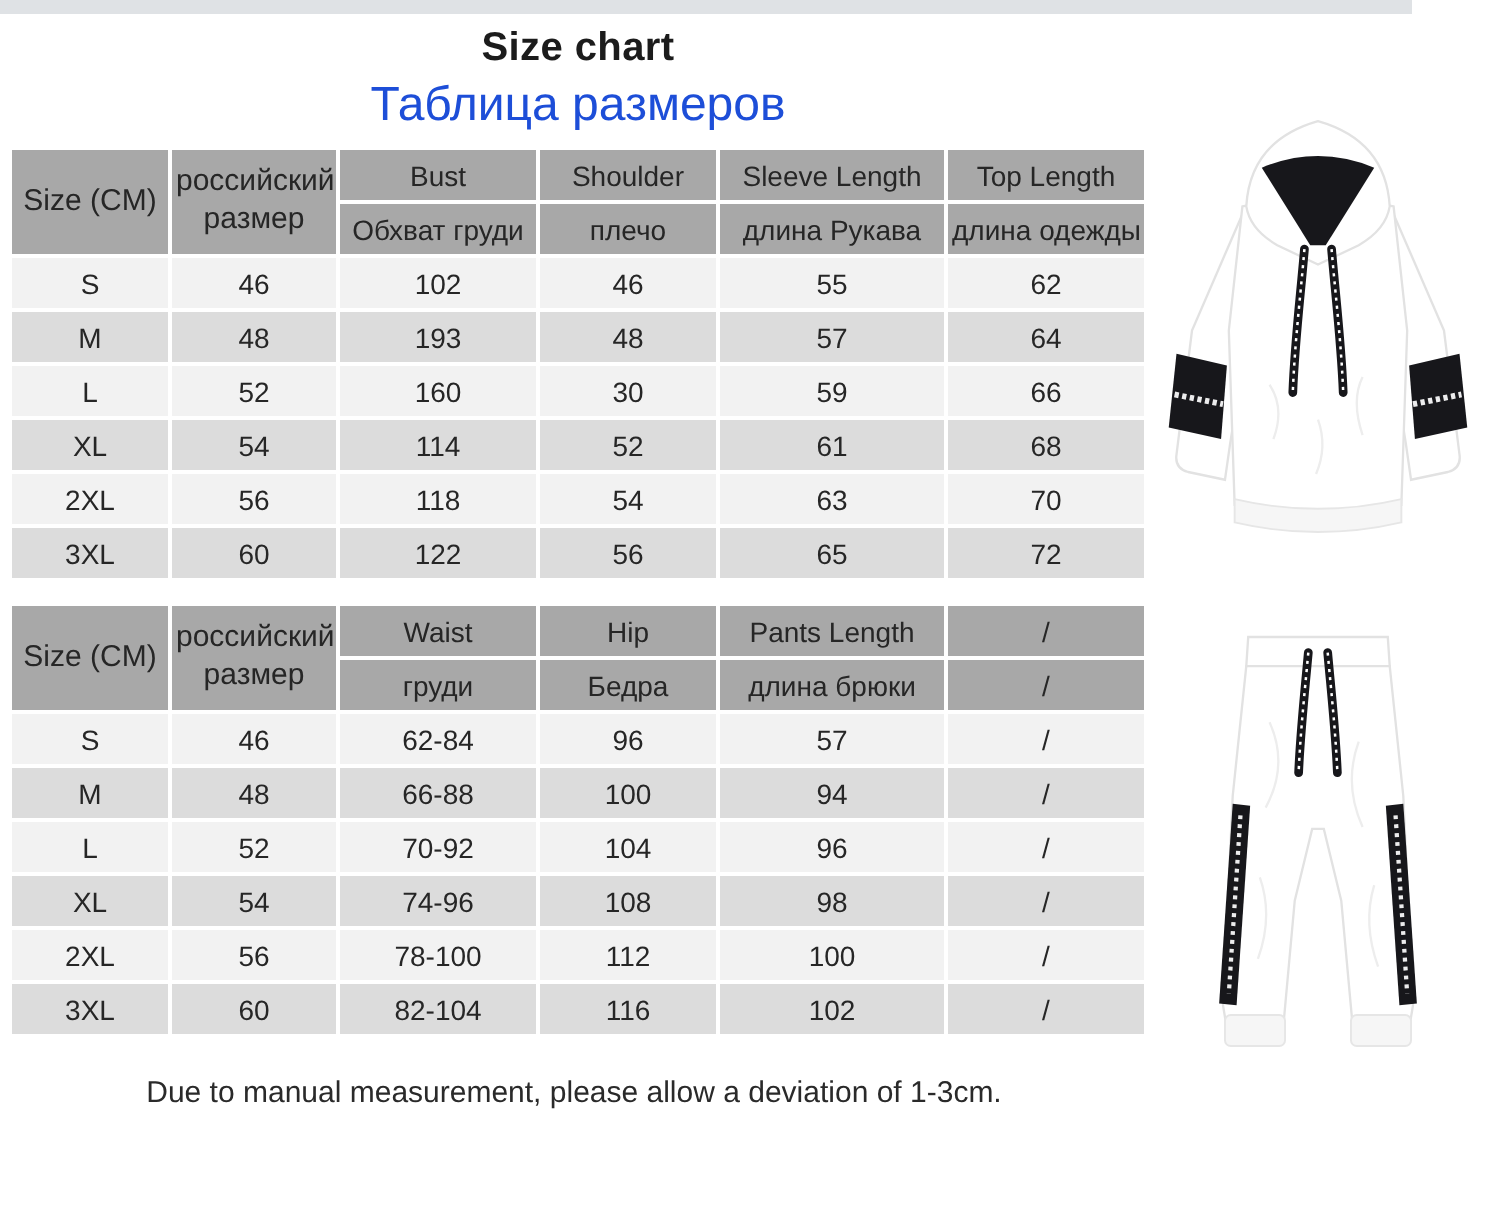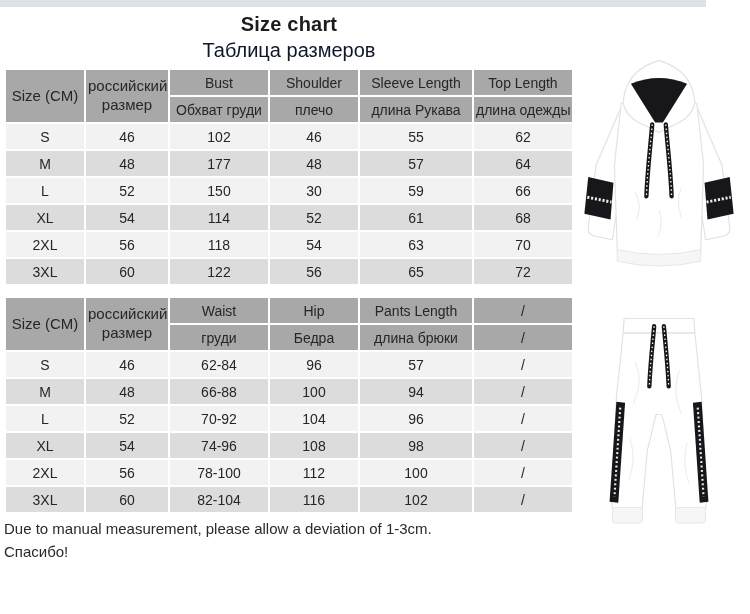--- a/index.html
+++ b/index.html
@@ -19,21 +19,21 @@
     color:var(--ink);
   }
   .page{width:600px;height:614px;position:relative;background:#fff;}
   .top-bar{position:absolute;top:0;left:0;width:706px;height:7px;background:var(--top-bar);}
   .content{display:flex;padding-top:7px;}
   .left-col{width:578px;padding-left:4px;}
   .right-col{width:172px;display:flex;flex-direction:column;align-items:center;}
 
   .title-block{width:570px;text-align:center;margin-top:6px;margin-bottom:6px;}
   .title-en{font-size:20px;font-weight:700;letter-spacing:0.2px;color:#1c1c1c;}
-  .title-ru{font-size:20px;font-weight:400;margin-top:3px;color:#0f172a;}
+  .title-ru{font-size:24px;font-weight:400;margin-top:3px;color:#1d4ed8;}
 
   table.size-table{
     border-collapse:separate;border-spacing:2px;
     table-layout:fixed;width:570px;margin-top:2px;
   }
   table.size-table + table.size-table{margin-top:10px;}
   .size-table th,.size-table td{
     text-align:center;vertical-align:middle;
     font-size:14px;color:#262626;overflow:hidden;white-space:nowrap;
   }
@@ -41,21 +41,21 @@
     background:var(--header-bg);
     font-weight:400;height:25px;padding:1px 2px;
   }
   .size-table thead th.corner{
     white-space:normal;line-height:1.25;font-size:15px;
   }
   .size-table tbody td{height:25px;padding:1px 2px;}
   .size-table tr.row-light td{background:var(--row-light);}
   .size-table tr.row-dark td{background:var(--row-dark);}
 
-  .footer{width:566px;text-align:left;margin-top:4px;line-height:1.5;}
+  .footer{width:566px;text-align:center;margin-top:17px;line-height:1.5;}
   .footer div{font-size:15px;color:#2a2a2a;}
 
   .product-image{width:170px;line-height:0;}
   .product-image.hoodie{margin-top:40px;}
   .product-image.pants{margin-top:4px;}
   svg .cloth{fill:#fff;stroke:var(--outline);stroke-width:1.2;}
   svg .dark{fill:var(--garment);}
   svg .string{stroke:var(--garment);stroke-width:4.5;fill:none;stroke-linecap:round;}
   svg .string-txt{stroke:#fff;stroke-width:1.3;fill:none;stroke-dasharray:1.6 2.6;}
   svg .band-txt{stroke:#fff;stroke-width:3;fill:none;stroke-dasharray:2.2 1.8;opacity:.92;}
@@ -106,29 +106,29 @@
               <td>S</td>
               <td>46</td>
               <td>102</td>
               <td>46</td>
               <td>55</td>
               <td>62</td>
             </tr>
             <tr class="row-dark">
               <td>M</td>
               <td>48</td>
-              <td>177</td>
+              <td>193</td>
               <td>48</td>
               <td>57</td>
               <td>64</td>
             </tr>
             <tr class="row-light">
               <td>L</td>
               <td>52</td>
-              <td>150</td>
+              <td>160</td>
               <td>30</td>
               <td>59</td>
               <td>66</td>
             </tr>
             <tr class="row-dark">
               <td>XL</td>
               <td>54</td>
               <td>114</td>
               <td>52</td>
               <td>61</td>
@@ -225,21 +225,20 @@
               <td>82-104</td>
               <td>116</td>
               <td>102</td>
               <td>/</td>
             </tr>
           </tbody>
         </table>
 
       <div class="footer">
         <div>Due to manual measurement, please allow a deviation of 1-3cm.</div>
-        <div>Спасибо!</div>
       </div>
     </div>
 
     <div class="right-col">
 
       <div class="product-image hoodie" title="white hoodie with black hood lining, logo-tape drawstrings and black sleeve panels">
         <svg width="170" height="252" viewBox="0 0 170 260" xmlns="http://www.w3.org/2000/svg">
 
           <path class="cloth" d="M46 62 L20 122 L12 186 Q11 193 18 195 L37 199 Q42 162 50 122 Z"></path>
           <path class="cloth" d="M124 62 L150 122 L158 186 Q159 193 152 195 L133 199 Q128 162 120 122 Z"></path>

